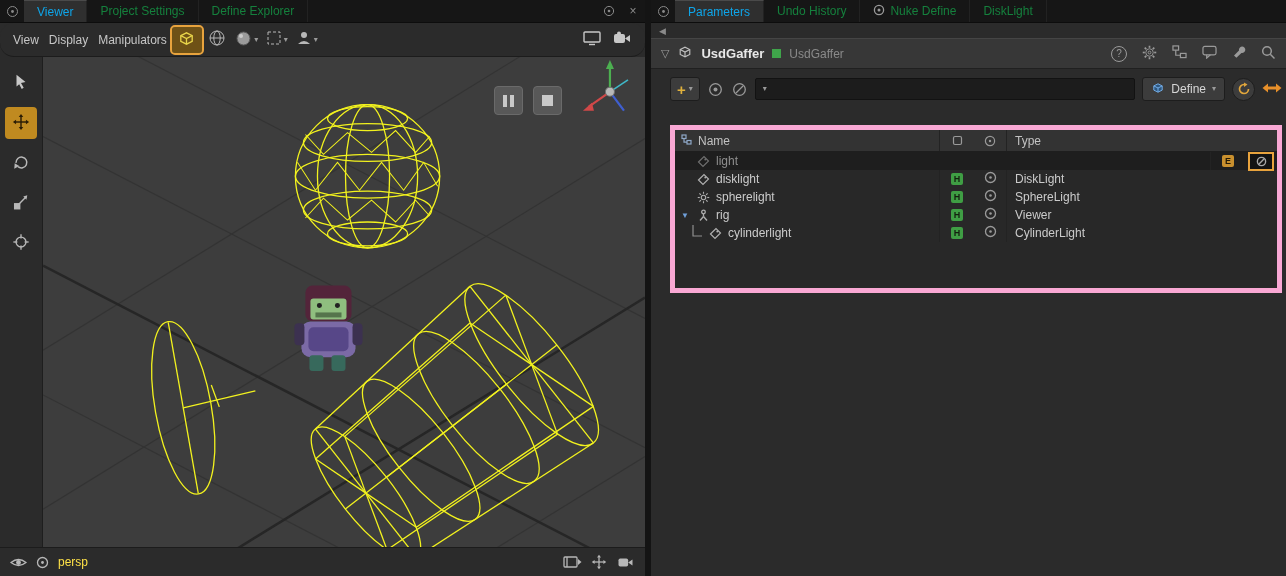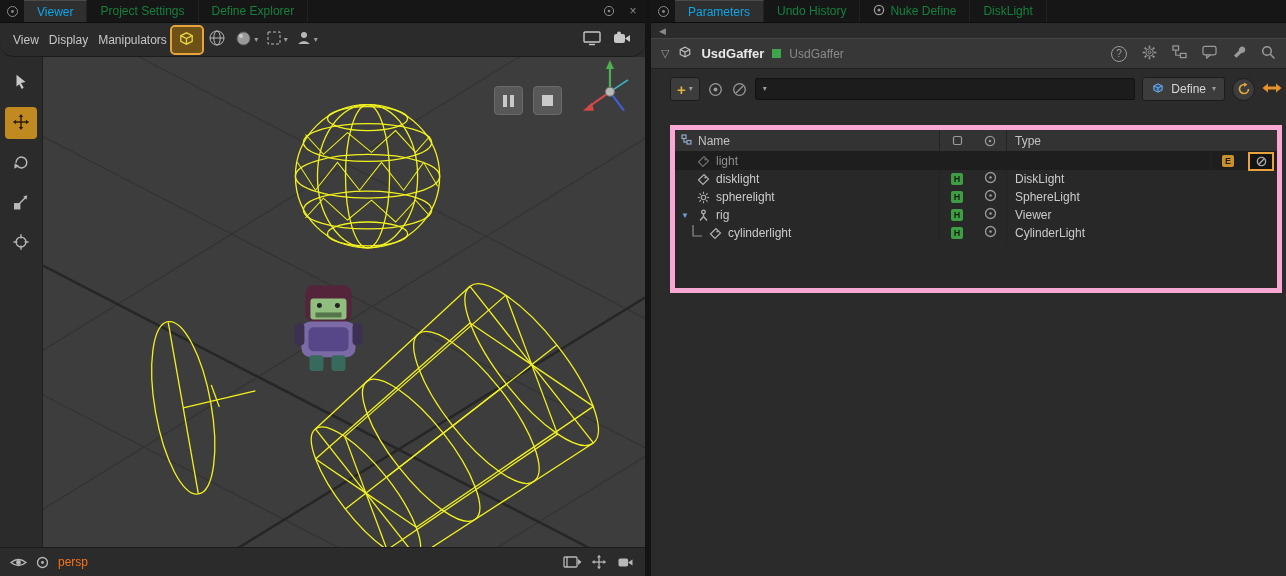--- a/index.html
+++ b/index.html
@@ -37,21 +37,21 @@
   .tool-btn.active{background:#c08a20;color:#2b1d05;}
 
   .viewport{position:relative;flex:1;overflow:hidden;background:#3d3d3d;}
   .vp-svg{position:absolute;inset:0;width:100%;height:100%;display:block;}
   .transport{position:absolute;top:29px;left:451px;display:flex;gap:10px;}
   .tp-btn{width:27px;height:27px;background:#585858;border:1px solid #6a6a6a;border-radius:4px;display:flex;align-items:center;justify-content:center;gap:3px;}
   .tp-bar{width:4px;height:12px;background:#c9c9c9;}
   .tp-sq{width:11px;height:11px;background:#c9c9c9;}
 
   
-  .statusbar{height:28px;background:#2b2b2b;border-top:1px solid #1c1c1c;display:flex;align-items:center;padding:0 10px;gap:9px;color:#f97316;flex:none;}
+  .statusbar{height:28px;background:#2b2b2b;border-top:1px solid #1c1c1c;display:flex;align-items:center;padding:0 10px;gap:9px;color:#fde047;flex:none;}
   .sb-spacer{flex:1;}
   .sb-ic{display:flex;align-items:center;}
 
   
   .collapse-row{height:15px;display:flex;align-items:center;padding-left:8px;color:#8a8a8a;font-size:9px;background:#2b2b2b;flex:none;}
   .node-header{height:29px;background:#373737;border-top:1px solid #454545;border-bottom:1px solid #202020;display:flex;align-items:center;padding:0 10px;gap:8px;flex:none;}
   .collapse-tri{color:#9a9a9a;font-size:11px;}
   .node-title{font-weight:bold;color:#e8e8e8;font-size:13px;}
   .green-sq{width:9px;height:9px;background:#3fa44a;display:inline-block;}
   .node-sub{color:#8a8a8a;}

